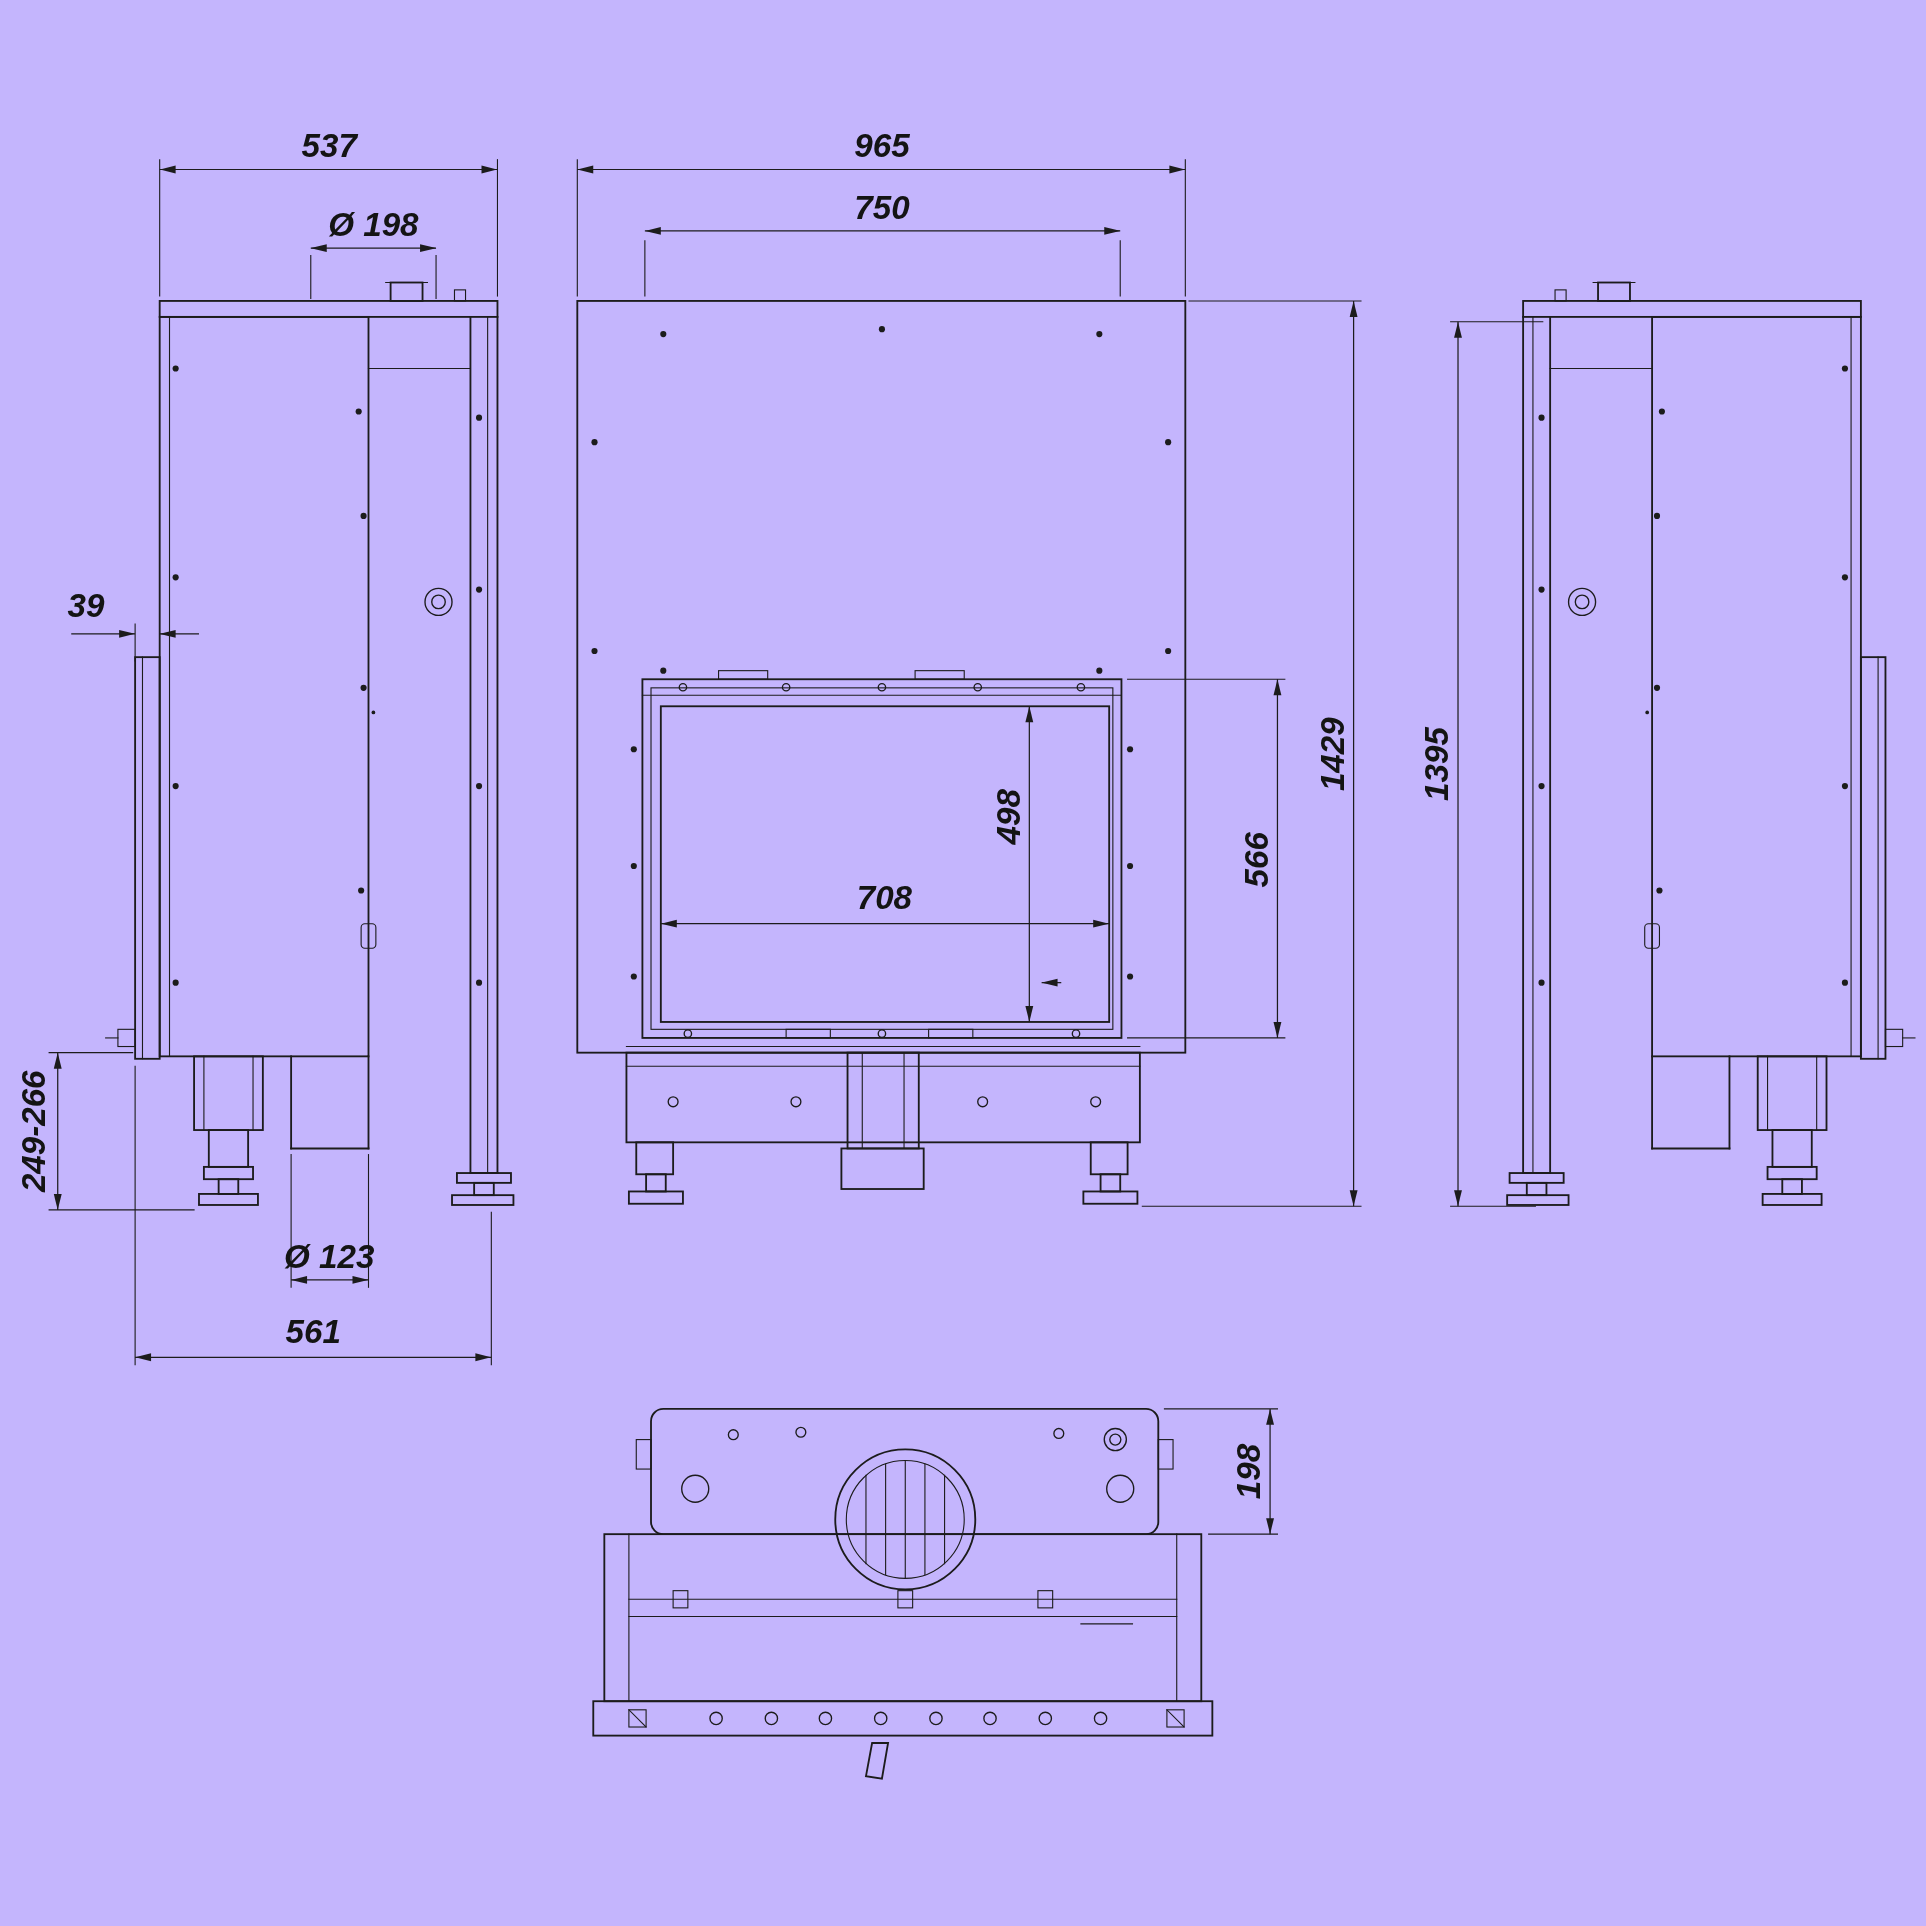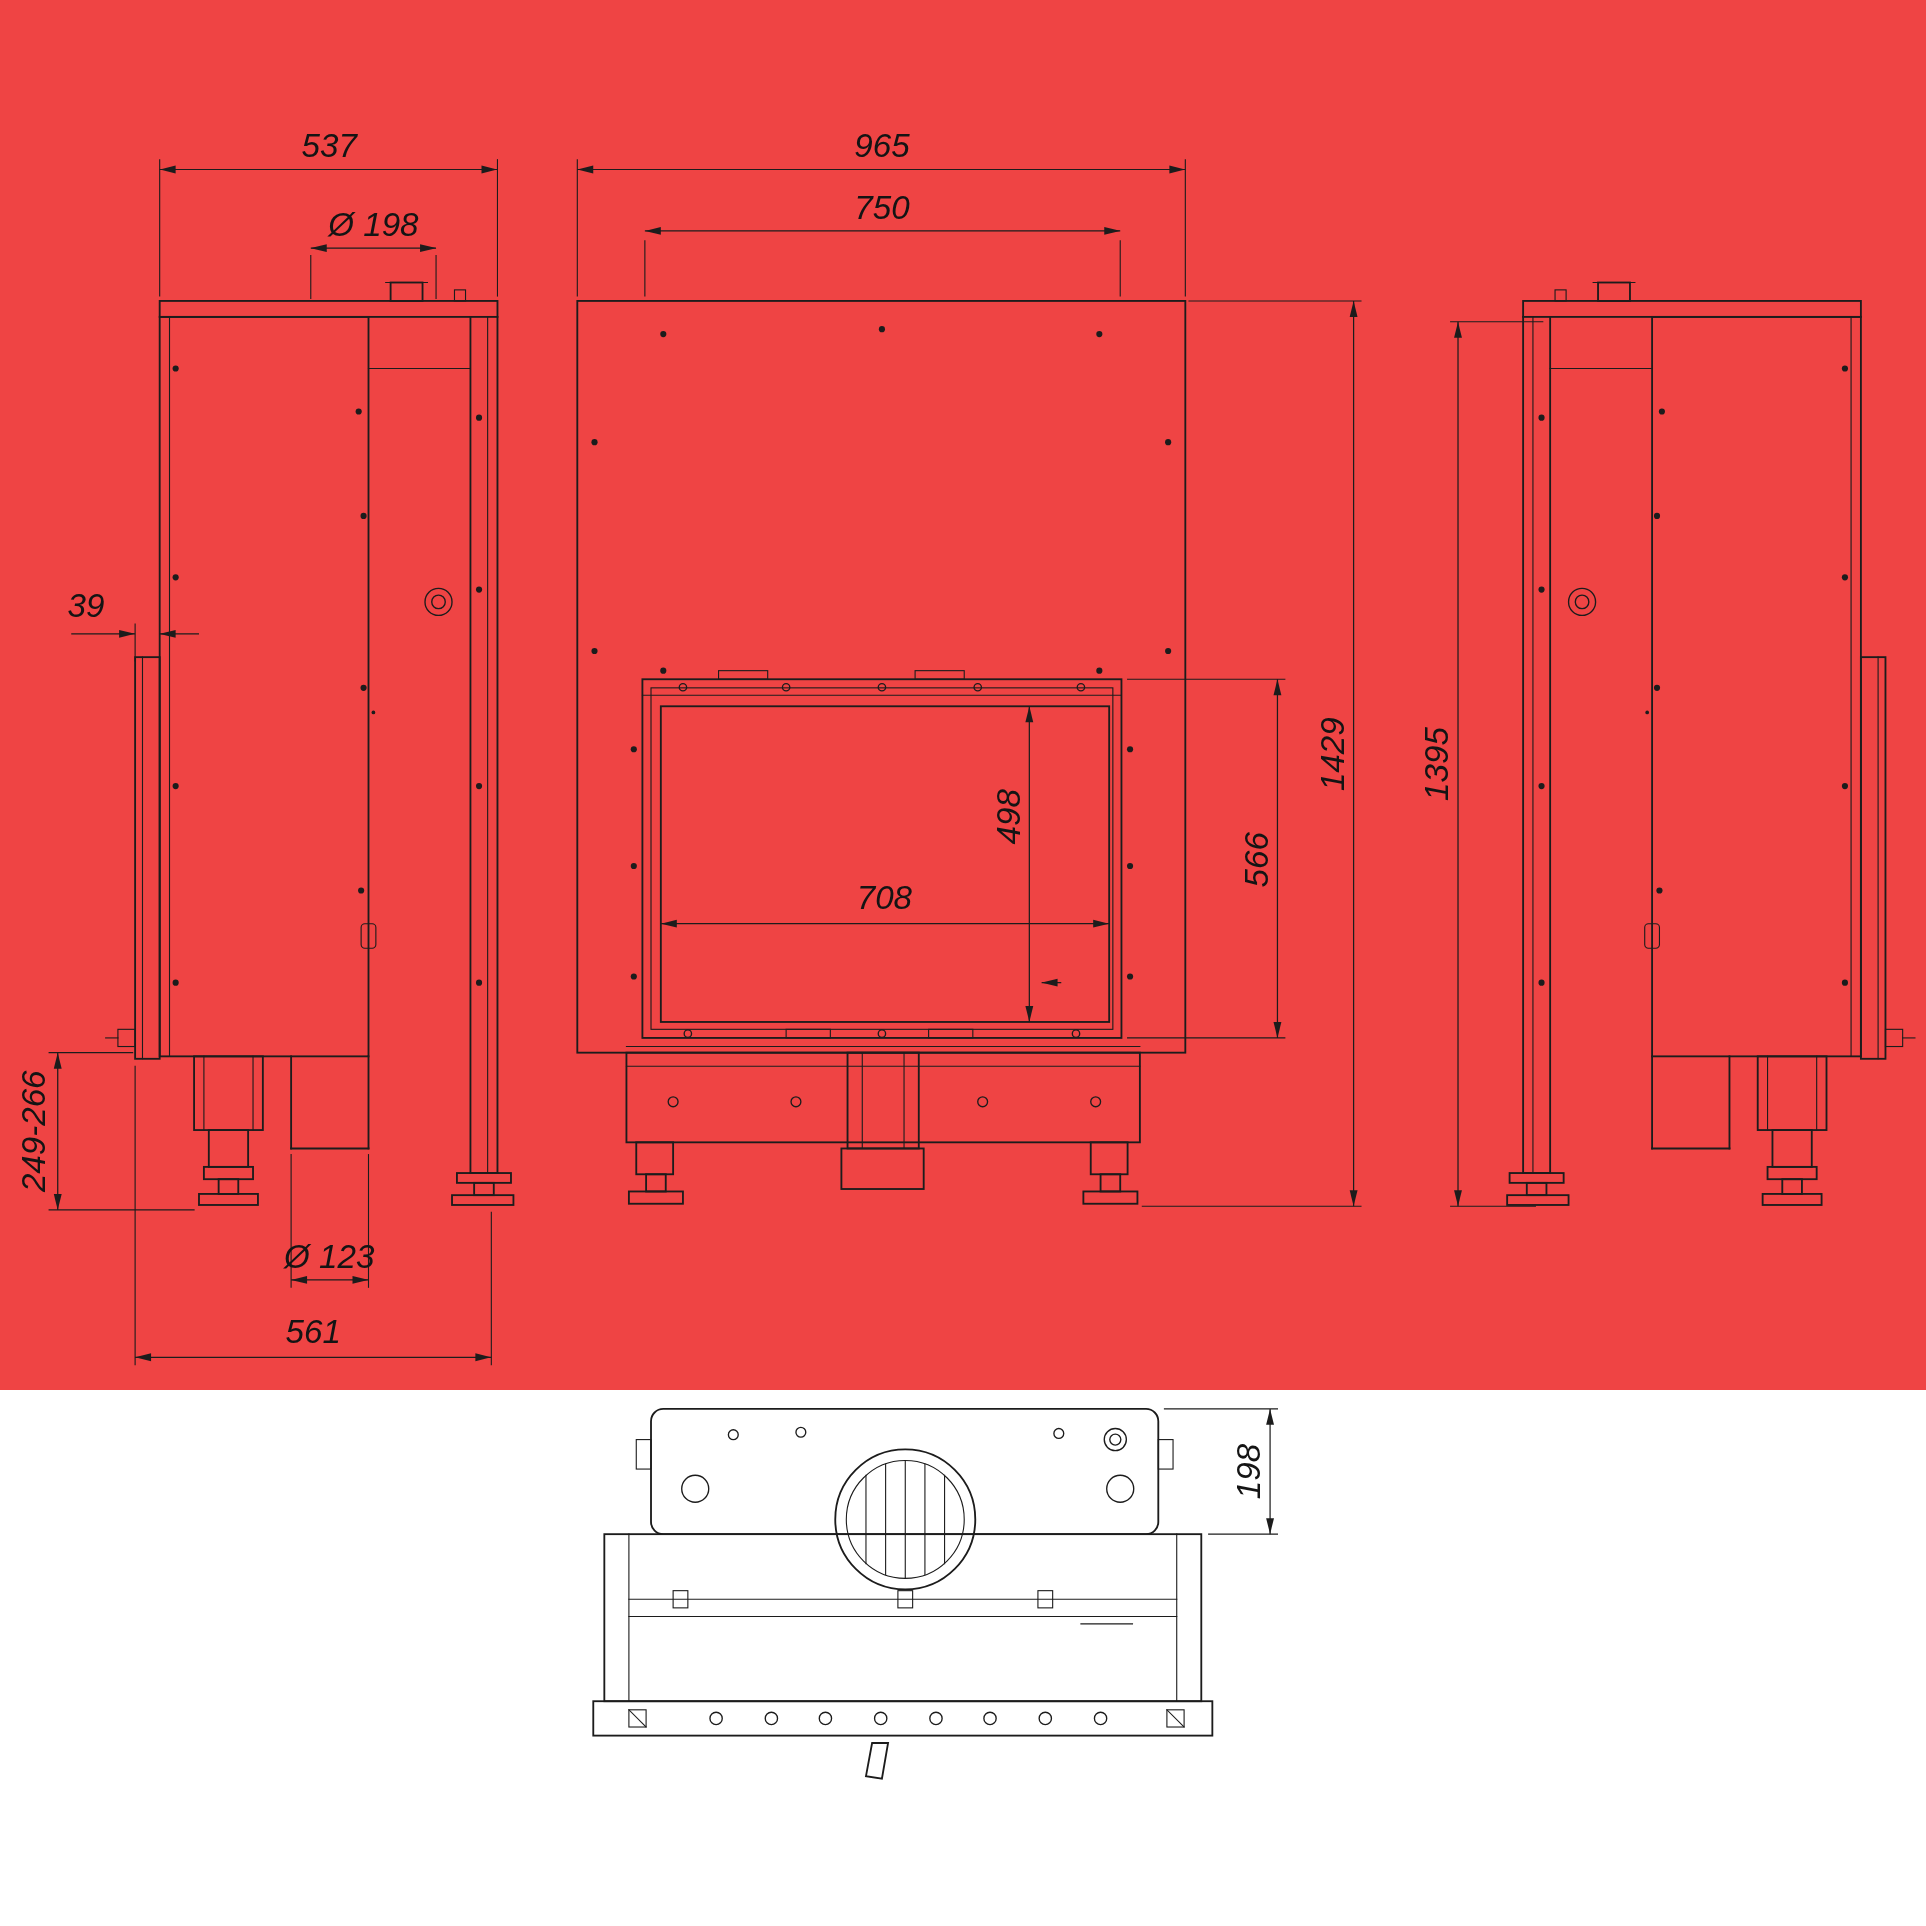--- a/index.html
+++ b/index.html
@@ -1,16 +1,16 @@
 <!DOCTYPE html>
 <html style="font-size:11.8px"><head>
 <meta charset="utf-8">
 <style>
   html,body{margin:0;padding:0;background:#ffffff;width:1926px;height:1926px;}
-  #page{width:1926px;height:1390px;background:#ef4444;}
+  #page{width:1926px;height:1926px;background:#c4b5fd;font-weight:bold;}
   svg{display:block;}
   .o{fill:none;stroke:#1c1c1c;stroke-width:1.5;stroke-linecap:square;stroke-linejoin:miter;}
   .t{fill:none;stroke:#1c1c1c;stroke-width:0.9;stroke-linecap:square;}
   .d{fill:none;stroke:#1c1c1c;stroke-width:1;}
   .dot{fill:#1c1c1c;stroke:none;}
   .b{fill:none;stroke:#1c1c1c;stroke-width:1.1;}
   text.dim{font-family:"Liberation Sans",sans-serif;font-style:italic;font-size:27px;fill:#141414;text-anchor:middle;}
 </style>
 </head>
 <body>

